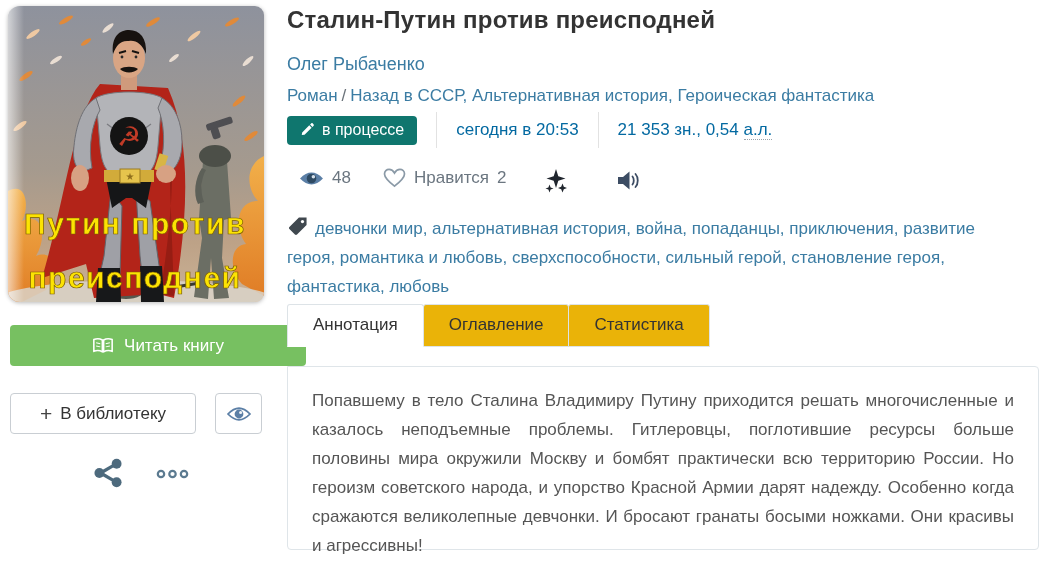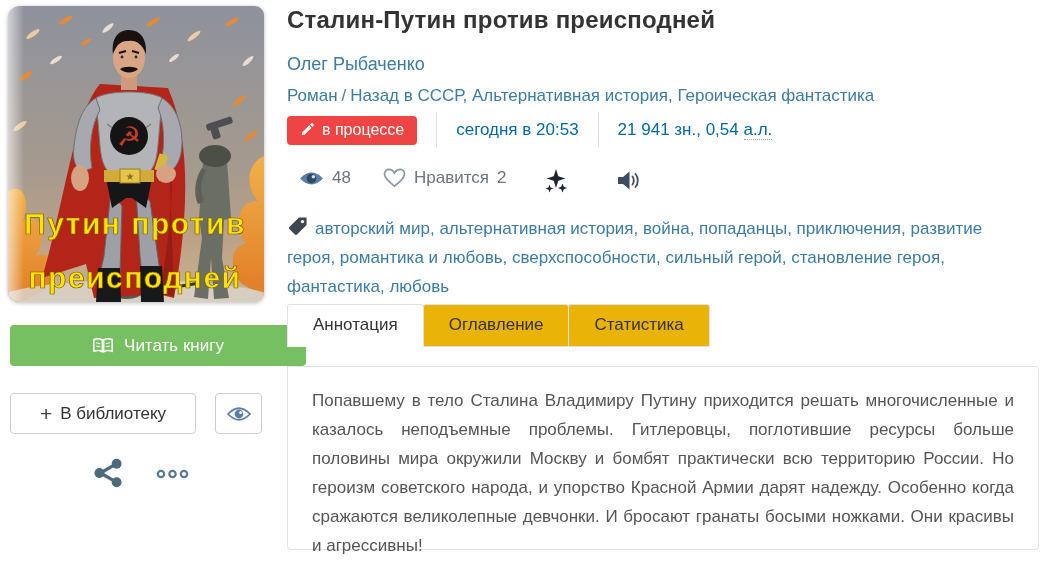--- a/index.html
+++ b/index.html
@@ -26,21 +26,21 @@
   .dots-ic{position:absolute;left:156px;top:466px;cursor:pointer;}
 
   
   .main{position:absolute;left:287px;top:0;width:754px;height:516px;}
   .title{position:absolute;left:0;top:6px;margin:0;font-size:24px;font-weight:bold;color:#333;letter-spacing:.2px;}
   .author{position:absolute;left:0;top:54px;font-size:18px;}
   .genres{position:absolute;left:0;top:86px;font-size:17px;}
   .genres .sep{color:#6b737a;margin:0 4px;}
   .genres a.genre:not(:last-of-type)::after{content:", ";}
   .meta-row{position:absolute;left:0;top:112px;display:flex;align-items:center;}
-  .badge{background:#ef4444;color:#fff;font-size:16px;border-radius:4px;height:29px;
+  .badge{background:#0f766e;color:#fff;font-size:16px;border-radius:4px;height:29px;
         display:inline-flex;align-items:center;gap:8px;padding:0 13px;}
   .vdiv{width:1px;height:36px;background:#e2e2e2;margin:0 19px;}
   .meta-text{font-size:17px;color:#0369a1;}
   .al{border-bottom:1px dotted #9aa3aa;cursor:help;}
   .stats-row{position:absolute;left:12px;top:166px;width:100%;height:30px;}
   .stat{position:absolute;display:flex;align-items:center;gap:8px;font-size:17px;color:#6b7680;}
   .stat.views{left:0;top:2px;}
   .stat.likes{left:84px;top:2px;cursor:pointer;}
   .stat .num{color:#6b7680;}
   .ic-btn{position:absolute;top:0;background:none;border:0;padding:2px;cursor:pointer;}
@@ -215,21 +215,21 @@
       <span class="badge">
         <svg width="14" height="14" viewBox="0 0 16 16">
           <path d="M2,13.8 L2.5,10.8 L10.6,2.7 L13.3,5.4 L5.2,13.5 Z M11.5,1.8 L13,0.4 C13.4,0 14,0 14.4,0.4 L15.6,1.6 C16,2 16,2.6 15.6,3 L14.2,4.5 Z" fill="#fff"></path>
         </svg>
         <span>в процессе</span>
       </span>
       <span class="vdiv"></span>
       <span class="meta-text">сегодня в 20:53</span>
       <span class="vdiv"></span>
       <span class="meta-text">
-        <span>21 941 зн., 0,54</span>
+        <span>21 353 зн., 0,54</span>
         <span class="al">а.л.</span>
       </span>
     </div>
 
     <div class="stats-row">
       <span class="stat views">
         <svg width="25" height="17" viewBox="0 0 24 16">
           <path d="M1,8 Q12,-3.5 23,8 Q12,19.5 1,8 Z" fill="#5b7fa6"></path>
           <circle cx="12" cy="8" r="4.6" fill="#2e4a63"></circle>
           <circle cx="13.8" cy="6.4" r="1.7" fill="#d7e2ec"></circle>
@@ -255,21 +255,21 @@
           <path d="M2,7 H7 L13.5,1.5 V19.5 L7,14 H2 Z" fill="#3c4c63"></path>
           <path d="M16.5,6.5 C18.2,8.6 18.2,12.4 16.5,14.5" fill="none" stroke="#3c4c63" stroke-width="1.8" stroke-linecap="round"></path>
           <path d="M19.5,4 C22.5,7.2 22.5,13.8 19.5,17" fill="none" stroke="#3c4c63" stroke-width="1.8" stroke-linecap="round"></path>
         </svg>
       </button>
     </div>
 
     <div class="tags"><svg width="21" height="21" viewBox="0 0 22 22">
           <path d="M20.5,9.5 L10.5,19.5 C9.9,20.1 8.9,20.1 8.3,19.5 L2.5,13.7 C1.9,13.1 1.9,12.1 2.5,11.5 L12.5,1.5 L20.5,1.5 Z" fill="#40484f"></path>
           <circle cx="16.2" cy="5.8" r="1.7" fill="#fff"></circle>
-        </svg><a>авторский мир</a><a>альтернативная история</a><a>война</a><a>попаданцы</a><a>приключения</a><a>развитие героя</a><a>романтика и любовь</a><a>сверхспособности</a><a>сильный герой</a><a>становление героя</a><a>фантастика</a><a>любовь</a></div>
+        </svg><a>девчонки мир</a><a>альтернативная история</a><a>война</a><a>попаданцы</a><a>приключения</a><a>развитие героя</a><a>романтика и любовь</a><a>сверхспособности</a><a>сильный герой</a><a>становление героя</a><a>фантастика</a><a>любовь</a></div>
 
     <div class="tabs">
       <div class="tab active">Аннотация</div>
       <div class="tab">Оглавление</div>
       <div class="tab">Статистика</div>
     </div>
 
     <div class="panel">
       <p class="annotation">Попавшему в тело Сталина Владимиру Путину приходится решать многочисленные и казалось неподъемные проблемы. Гитлеровцы, поглотившие ресурсы больше половины мира окружили Москву и бомбят практически всю территорию России. Но героизм советского народа, и упорство Красной Армии дарят надежду. Особенно когда сражаются великолепные девчонки. И бросают гранаты босыми ножками. Они красивы и агрессивны!</p>
     </div>

